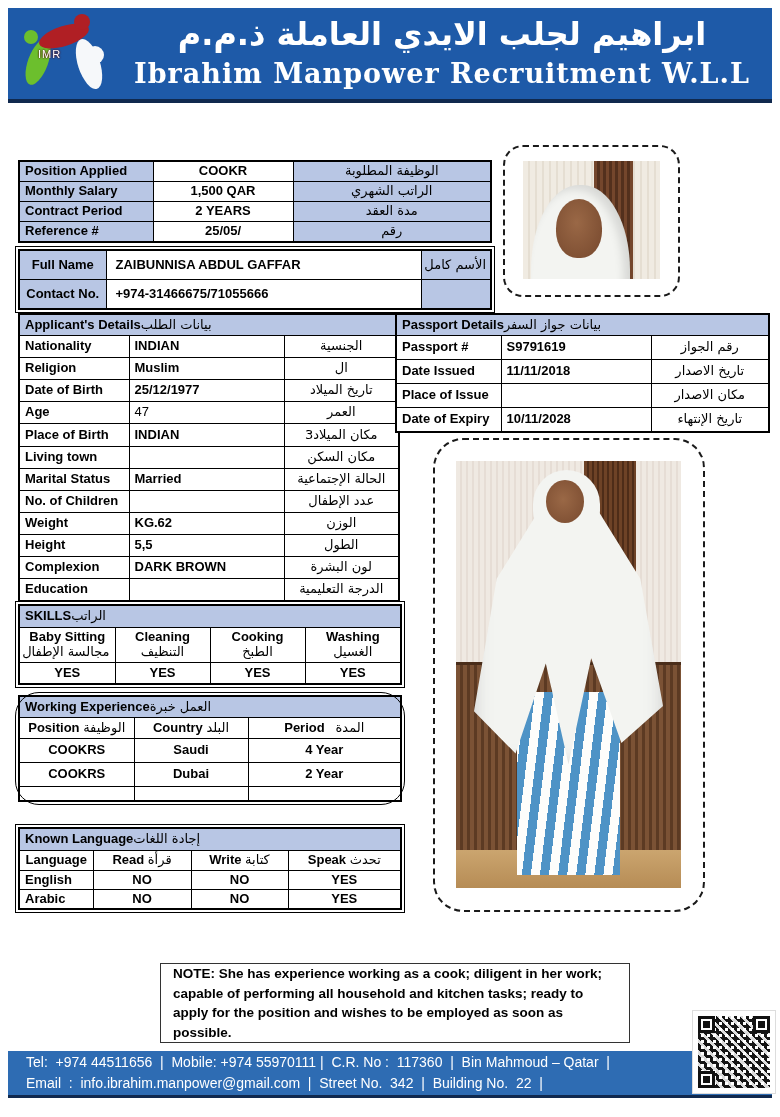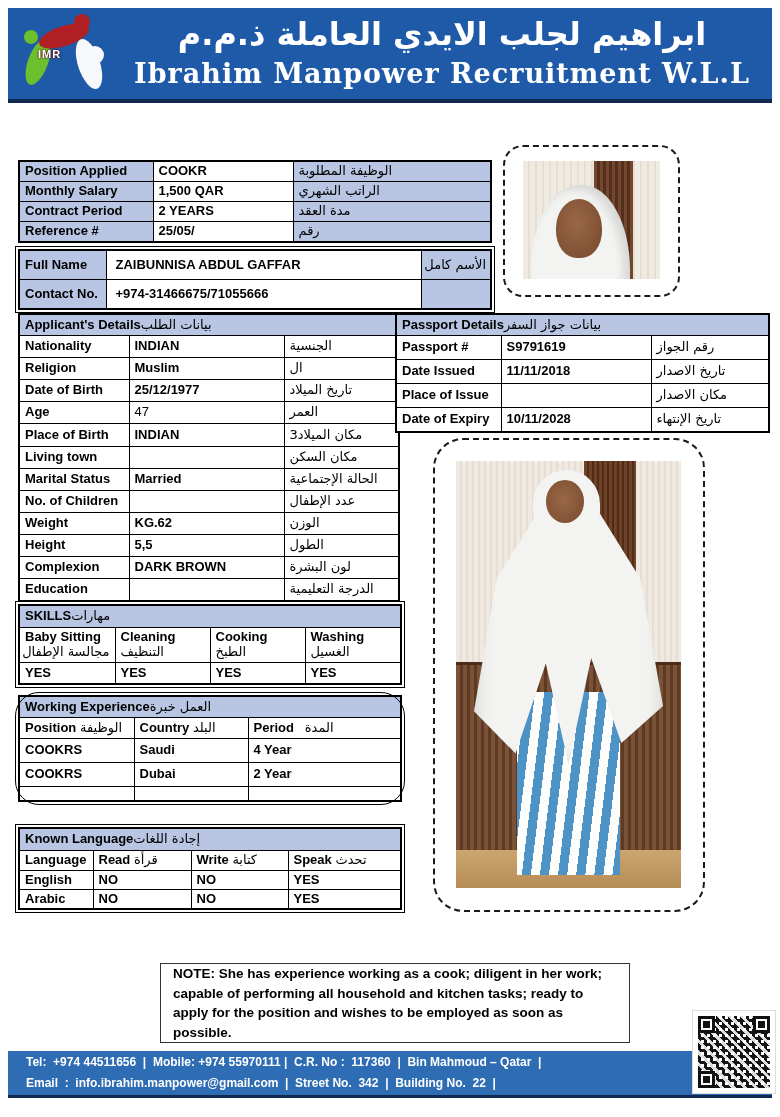--- a/index.html
+++ b/index.html
@@ -16,32 +16,32 @@
 
   
   .logo { position:absolute; left:14px; top:4px; width:90px; height:88px; }
   .logo .swoosh { position:absolute; border-radius:50%; }
   .sw-red  { width:52px; height:20px; background:#b01f24; left:16px; top:14px; transform:rotate(-18deg); }
   .hd-red  { width:16px; height:16px; background:#b01f24; border-radius:50%; left:52px; top:2px; }
   .sw-green{ width:20px; height:48px; background:#6cbf2d; left:6px; top:26px; transform:rotate(20deg); }
   .hd-green{ width:14px; height:14px; background:#6cbf2d; border-radius:50%; left:2px; top:18px; }
   .sw-white{ width:22px; height:52px; background:#f6f8fa; left:56px; top:26px; transform:rotate(-18deg); }
   .hd-white{ width:18px; height:18px; background:#f6f8fa; border-radius:50%; left:64px; top:34px; }
-  .logo-txt{ position:absolute; left:16px; top:36px; color:#fff; font-size:11px; font-weight:bold;
+  .logo-txt{ position:absolute; left:16px; top:36px; color:#fff; font-size:11px; font-weight:normal;
              letter-spacing:1px; text-shadow:0 0 2px #5a0d10, 0 0 2px #5a0d10; }
 
   
   table.t { border-collapse:collapse; table-layout:fixed; position:absolute; border:2px solid #000; background:#fff; }
   table.t td { border:1px solid #000; font-size:13px; line-height:1.12; padding:1px 5px;
                overflow:hidden; white-space:nowrap; vertical-align:middle; }
   .dbl { outline:1px solid #000; outline-offset:2px; }
   .blue { background:#b8c6e4; }
   .b { font-weight:bold; }
-  .c { text-align:left; }
-  .r { text-align:left; }
+  .c { text-align:center; }
+  .r { text-align:center; }
   .ar { font-family:"DejaVu Sans", sans-serif; direction:rtl; }
   .hdrrow { display:flex; justify-content:flex-start; align-items:center; }
 
   
   .photo-frame { position:absolute; border:2px dashed #1a1a1a; background:#fff; }
   .pf1 { left:503px; top:145px; width:173px; height:148px; border-radius:20px; }
   .pf2 { left:433px; top:438px; width:268px; height:470px; border-radius:30px; }
   .photo { position:absolute; overflow:hidden; }
   .ph1 { left:18px; top:14px; width:137px; height:118px; }
   .ph2 { left:21px; top:21px; width:225px; height:427px; }
@@ -72,21 +72,21 @@
            background:radial-gradient(ellipse at 45% 45%, #9a6846 0%, #7d4e32 85%); border-radius:50%; }
 
   
   .note { position:absolute; left:160px; top:963px; width:470px; box-sizing:border-box;
           border:1px solid #333; padding:0 12px; font-size:13.5px; font-weight:bold; line-height:1.45; }
 
   
   .ftr { position:absolute; left:8px; top:1051px; width:764px; height:47px; background:#2e6cb3;
          border-bottom:3px solid #10294e; box-sizing:border-box; color:#fff;
          display:flex; flex-direction:column; justify-content:center; padding-left:18px; }
-  .ftr div { font-size:12px; font-weight:bold; line-height:21px; white-space:pre; }
+  .ftr div { font-size:14px; font-weight:normal; line-height:21px; white-space:pre; }
 
   
   .qr { position:absolute; left:693px; top:1011px; width:82px; height:82px; background:#fff;
         padding:5px; box-sizing:border-box; box-shadow:0 0 0 1px #ddd; }
   .qr-inner { position:relative; width:100%; height:100%;
         background:
           repeating-linear-gradient(45deg, rgba(255,255,255,.85) 0 3px, rgba(255,255,255,0) 3px 8px),
           repeating-linear-gradient(0deg, #151515 0 3px, transparent 3px 6px),
           repeating-linear-gradient(90deg, #151515 0 3px, #fff 3px 6px); }
   .qr-f { position:absolute; width:17px; height:17px; border:3px solid #111; background:#fff; box-sizing:border-box; }
@@ -307,21 +307,21 @@
         <col style="width:96px">
         <col style="width:95px">
         <col style="width:95px">
         <col style="width:96px">
       </colgroup>
     <tbody>
         <tr>
       <td colspan="4" class="blue" style="height:19px">
         <div class="hdrrow" style="padding-right:28px">
           <span class="b">SKILLS</span>
-          <span class="ar" dir="rtl">مهارات</span>
+          <span class="ar" dir="rtl">الراتب</span>
         </div>
       </td>
     </tr>
     <tr>
       <td class="c" style="height:32px">
             <div class="b">Baby Sitting</div>
             <div class="ar" dir="rtl">مجالسة الإطفال</div>
           </td>
       <td class="c">
             <div class="b">Cleaning</div>

